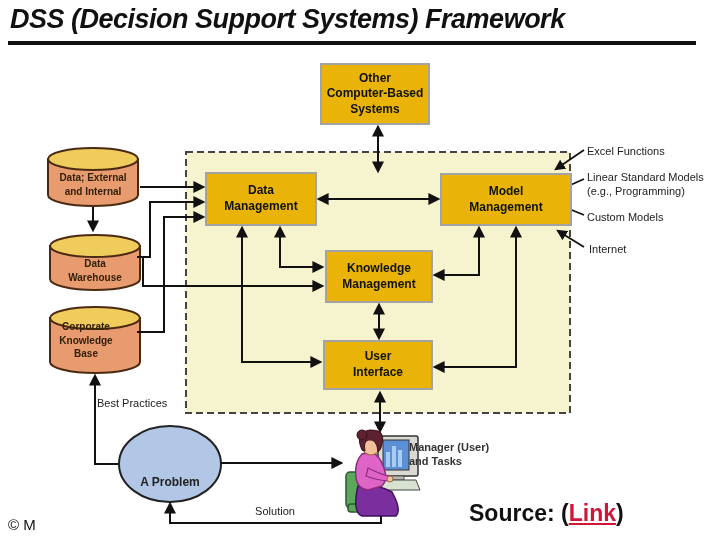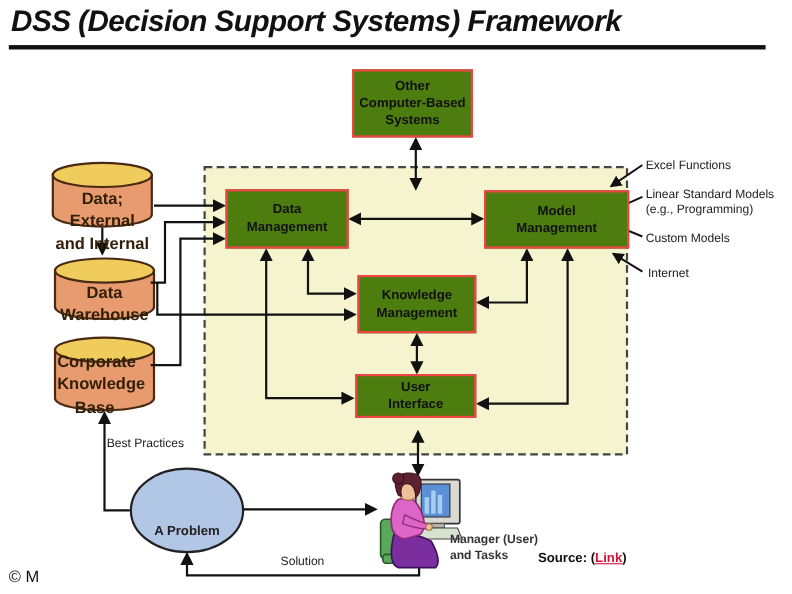--- a/index.html
+++ b/index.html
@@ -2,32 +2,32 @@
 <html><head>
 <meta charset="utf-8">
 <style>
   html,body{margin:0;padding:0;}
   .slide{position:relative;width:720px;height:540px;background:#ffffff;overflow:hidden;
          font-family:"Liberation Sans",sans-serif;}
   .title{position:absolute;left:10px;top:4px;width:700px;font-size:27px;font-weight:bold;
          font-style:italic;color:#111;letter-spacing:-0.5px;white-space:nowrap;}
   .title-rule{position:absolute;left:8px;top:41px;width:688px;height:4px;background:#111;}
   svg.layer{position:absolute;left:0;top:0;}
-  .box{position:absolute;background:#4d7c0f;border:2px solid #ef4444;box-sizing:border-box;
+  .box{position:absolute;background:#eab308;border:2px solid #a3a3a3;box-sizing:border-box;
        display:flex;align-items:center;justify-content:center;text-align:center;
        font-weight:bold;font-size:12px;line-height:1.3;white-space:pre-line;color:#111;}
   .lbl{position:absolute;font-size:11px;color:#222;white-space:pre-line;line-height:1.3;}
   .lbl.bold{font-weight:bold;color:#333;}
-  .cyl-lbl{position:absolute;text-align:center;font-size:15px;font-weight:600;color:#33200a;
+  .cyl-lbl{position:absolute;text-align:center;font-size:10px;font-weight:600;color:#33200a;
            white-space:pre-line;line-height:1.35;}
   .problem-lbl{position:absolute;left:120px;top:457px;width:100px;text-align:center;
                font-size:12px;font-weight:bold;color:#222;margin-top:18px;}
   .solution-lbl{position:absolute;left:235px;top:505px;width:80px;text-align:center;
                 font-size:11px;color:#222;}
-  .source{position:absolute;left:489px;top:500px;font-size:12px;font-weight:bold;color:#111;
+  .source{position:absolute;left:469px;top:500px;font-size:23px;font-weight:bold;color:#111;
           white-space:nowrap;}
   .source .link{color:#d01638;text-decoration:underline;cursor:pointer;}
   .copyright{position:absolute;left:8px;top:516px;width:27px;height:24px;overflow:hidden;
              font-size:15px;color:#111;white-space:nowrap;}
 </style>
 </head>
 <body>
 
 <div class="slide">
 
@@ -105,40 +105,40 @@
 
   <div class="box" style="left:320px;top:63px;width:110px;height:62px;">Other
 Computer-Based
 Systems</div>
   <div class="box" style="left:205px;top:172px;width:112px;height:54px;">Data
 Management</div>
   <div class="box" style="left:440px;top:173px;width:132px;height:53px;">Model
 Management</div>
   <div class="box" style="left:325px;top:250px;width:108px;height:53px;">Knowledge
 Management</div>
-  <div class="box" style="left:323px;top:340px;width:110px;height:40px;">User
+  <div class="box" style="left:323px;top:340px;width:110px;height:50px;">User
 Interface</div>
 
   <div class="cyl-lbl" style="left:50px;top:171px;width:86px;">Data; External
 and Internal</div>
   <div class="cyl-lbl" style="left:52px;top:257px;width:86px;">Data
 Warehouse</div>
   <div class="cyl-lbl" style="left:52px;top:320px;width:68px;">Corporate
 Knowledge
 Base</div>
 
   <div class="lbl" style="left:587px;top:144px;">Excel Functions</div>
   <div class="lbl" style="left:587px;top:170px;">Linear Standard Models
 (e.g., Programming)</div>
   <div class="lbl" style="left:587px;top:210px;">Custom Models</div>
   <div class="lbl" style="left:589px;top:242px;">Internet</div>
 
   <div class="lbl" style="left:97px;top:396px;text-align:right;">Best Practices</div>
   <div class="problem-lbl">A Problem</div>
   <div class="solution-lbl">Solution</div>
-  <div class="lbl bold" style="left:409px;top:440px;margin-top:44px;">Manager (User)
+  <div class="lbl bold" style="left:409px;top:440px;">Manager (User)
 and Tasks</div>
 
   <div class="source"><span>Source: (</span><span class="link">Link</span><span>)</span></div>
 
   <div class="copyright">© M</div>
 
 </div>
 
 </body></html>

